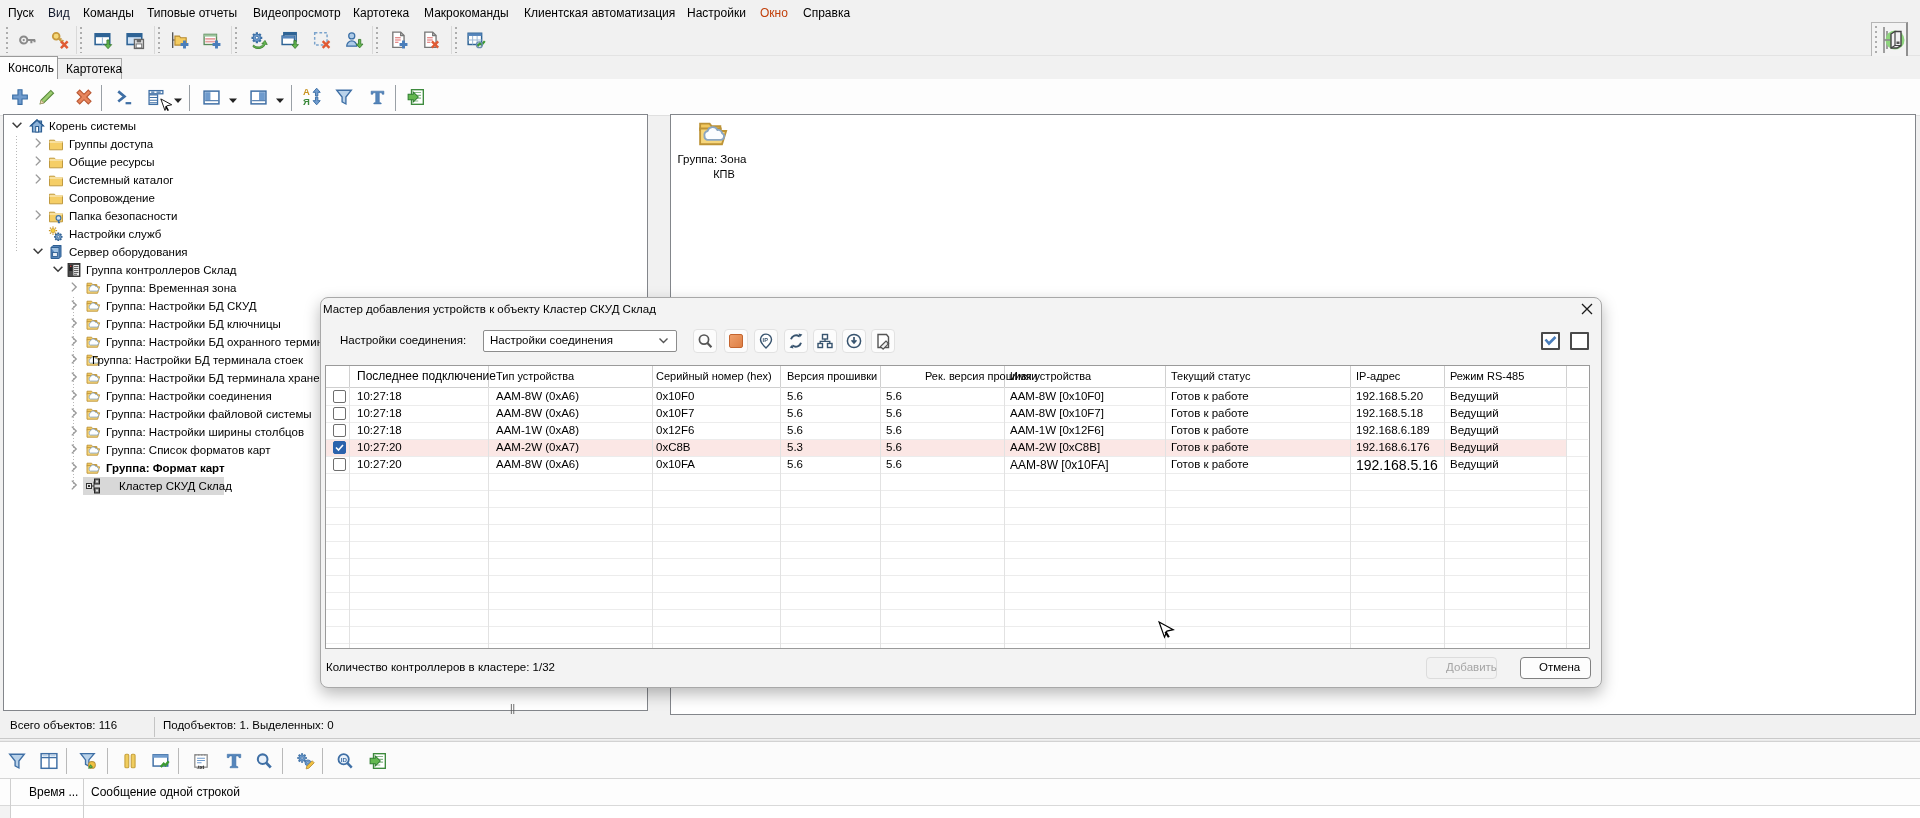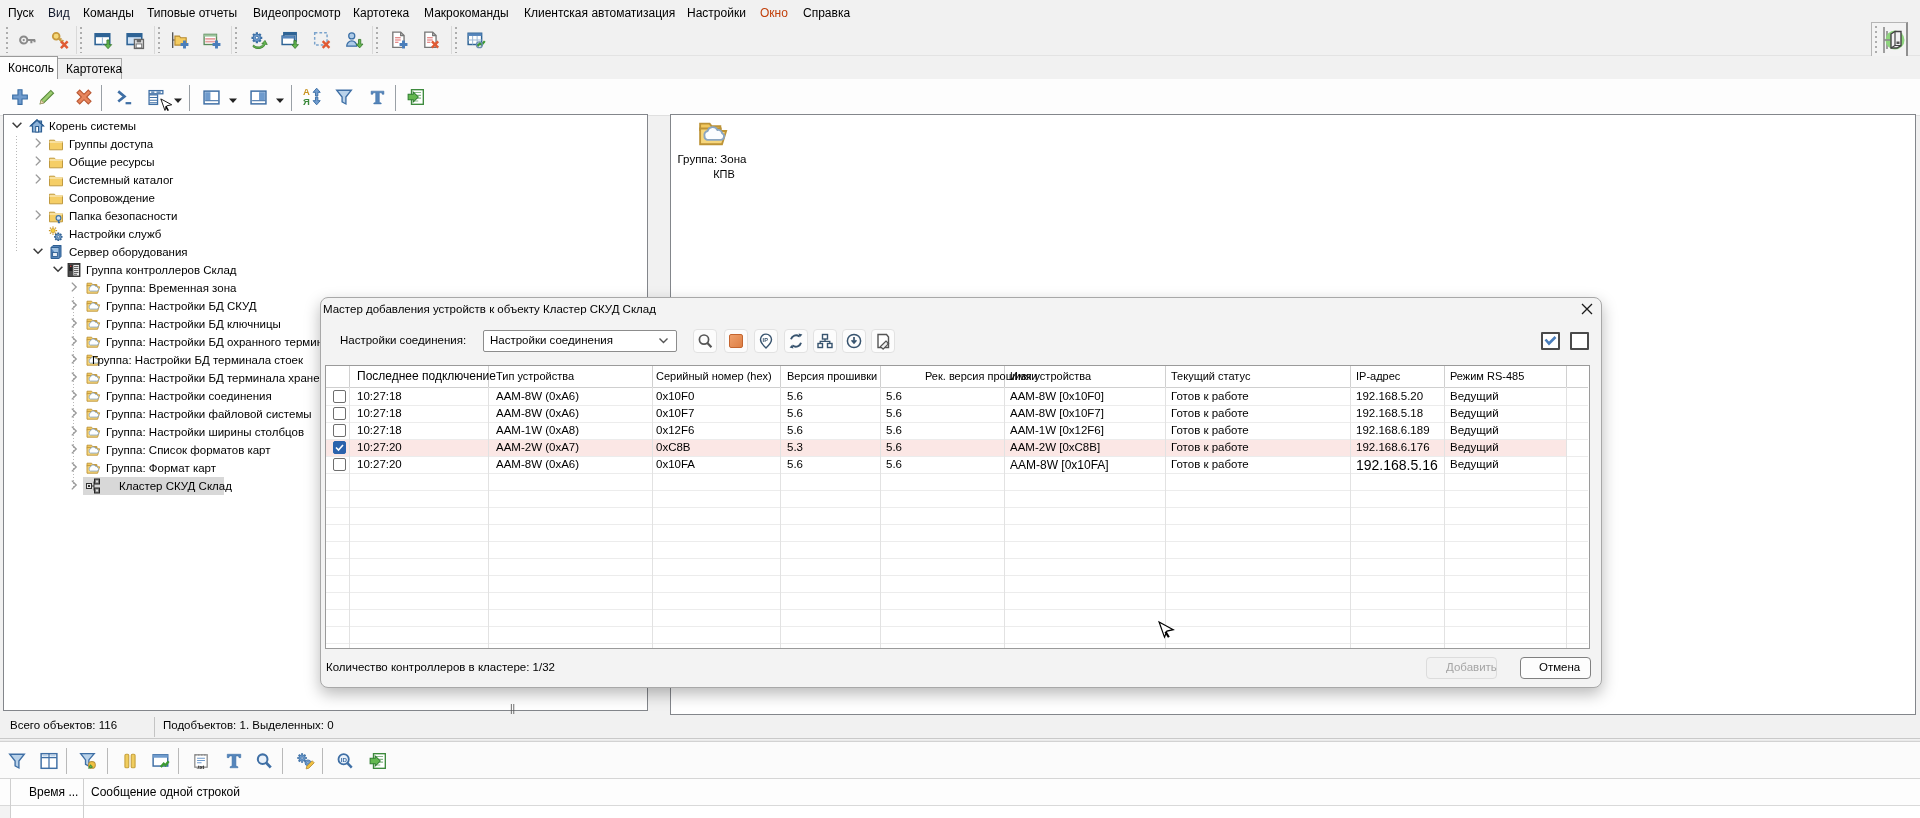--- a/index.html
+++ b/index.html
@@ -393,21 +393,21 @@
   </svg>
 <div class="txt" style="left:106px;top:451px;font-size:11.5px;color:#000;font-weight:normal;transform:translateY(-50%);">Группа: Список форматов карт</div>
 <svg class="a" style="left:67px;top:460px" width="14" height="14" viewBox="0 0 16 16">
     <path d="M5.5 3l5 5-5 5" fill="none" stroke="#9a9a9a" stroke-width="1.6"></path>
   </svg>
 <svg class="a" style="left:85px;top:460px" width="16" height="16" viewBox="0 0 16 16">
     <path d="M2 3.2h4.6l1 1.3h4.2v1.8H2z" fill="#f2c85e" stroke="#bd9336" stroke-width="0.9"></path>
     <path d="M2 13.2V5.6h10v1.2h2.6l-2 6.4z" fill="#f6d67c" stroke="#bd9336" stroke-width="0.9"></path>
     <path d="M4.1 9.2a2 2 0 0 1 1.5-2.4 2.6 2.6 0 0 1 4.8-0.5 2 2 0 0 1 2.3 1.6 1.7 1.7 0 0 1-0.9 3.2H5.4a1.9 1.9 0 0 1-1.3-1.9z" fill="#fcfeff" stroke="#8aa6c2" stroke-width="0.9"></path>
   </svg>
-<div class="txt" style="left:106px;top:469px;font-size:11.5px;color:#000;font-weight:normal;transform:translateY(-50%);">Группа: Формат карт</div>
+<div class="txt" style="left:106px;top:469px;font-size:11.5px;color:#000;font-weight:bold;transform:translateY(-50%);">Группа: Формат карт</div>
 <div class="a" style="left:83px;top:477px;width:141px;height:18px;background:#d8d8d8"></div>
 <svg class="a" style="left:67px;top:478px" width="14" height="14" viewBox="0 0 16 16">
     <path d="M5.5 3l5 5-5 5" fill="none" stroke="#9a9a9a" stroke-width="1.6"></path>
   </svg>
 <svg class="a" style="left:85px;top:478px" width="16" height="16" viewBox="0 0 16 16">
     <rect x="1.5" y="5.5" width="5" height="5" fill="#e8e8e8" stroke="#333" stroke-width="1"></rect>
     <rect x="3" y="7" width="2" height="2" fill="#333"></rect>
     <rect x="9.5" y="1" width="5" height="5" fill="#777" stroke="#222" stroke-width="1"></rect>
     <rect x="11" y="2.5" width="2" height="2" fill="#ddd"></rect>
     <rect x="9.5" y="10" width="5" height="5" fill="#777" stroke="#222" stroke-width="1"></rect>

